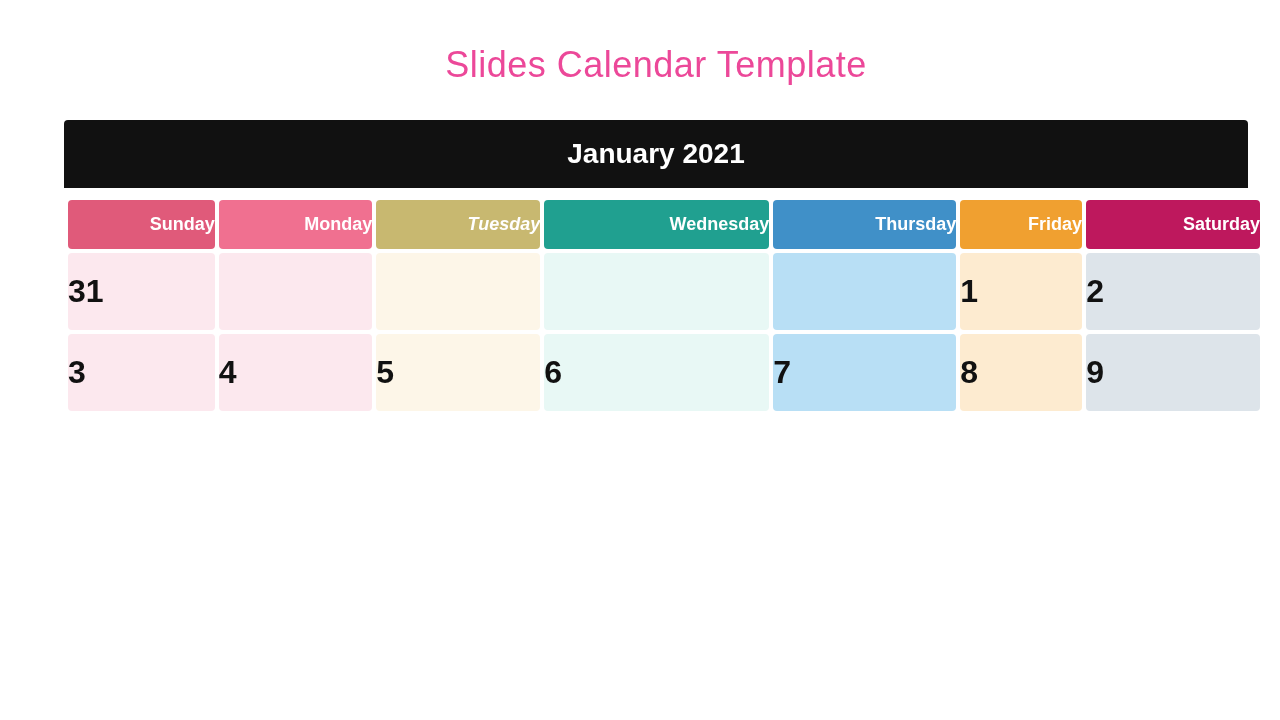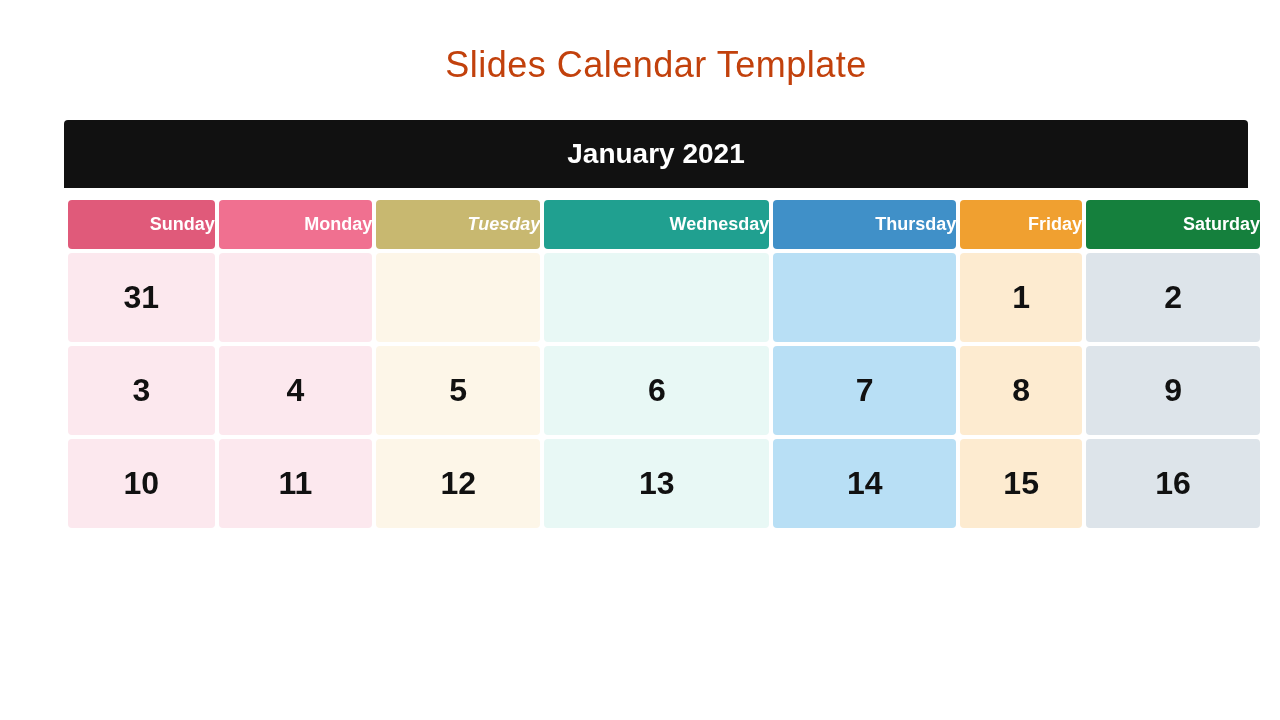--- a/index.html
+++ b/index.html
@@ -10,21 +10,21 @@
       flex-direction: column;
       align-items: center;
       justify-content: flex-start;
       width: 1280px;
       height: 720px;
       overflow: hidden;
     }
     #page-title {
       font-size: 36px;
       font-weight: 400;
-      color: #c2410c;
+      color: #ec4899;
       margin: 28px 0 18px 0;
       letter-spacing: 0.5px;
     }
     #calendar-wrapper {
       width: 1200px;
     }
     #calendar-header {
       background: #111111;
       color: #ffffff;
       text-align: center;
@@ -46,27 +46,26 @@
       text-align: right;
       padding: 14px 0;
       border-radius: 4px;
     }
     .day-header.sunday    { background: #e05a7a; }
     .day-header.monday    { background: #f07090; }
     .day-header.tuesday   { background: #c8b870; font-style: italic; }
     .day-header.wednesday { background: #20a090; }
     .day-header.thursday  { background: #4090c8; }
     .day-header.friday    { background: #f0a030; }
-    .day-header.saturday  { background: #15803d; }
+    .day-header.saturday  { background: #be185d; }
 
     .day-cell {
-      text-align: center;
       font-size: 32px;
       font-weight: 900;
-      padding: 26px 0;
+      padding: 20px 0;
       border-radius: 4px;
       color: #111;
     }
     .day-cell.sunday    { background: #fce8ee; }
     .day-cell.monday    { background: #fce8ee; }
     .day-cell.tuesday   { background: #fdf6e8; }
     .day-cell.wednesday { background: #e8f8f5; }
     .day-cell.thursday  { background: #b8dff5; }
     .day-cell.friday    { background: #fdebd0; }
     .day-cell.saturday  { background: #dde4ea; }
@@ -103,24 +102,15 @@
         </tr>
         <tr>
           <td class="day-cell sunday">3</td>
           <td class="day-cell monday">4</td>
           <td class="day-cell tuesday">5</td>
           <td class="day-cell wednesday">6</td>
           <td class="day-cell thursday">7</td>
           <td class="day-cell friday">8</td>
           <td class="day-cell saturday">9</td>
         </tr>
-        <tr>
-          <td class="day-cell sunday">10</td>
-          <td class="day-cell monday">11</td>
-          <td class="day-cell tuesday">12</td>
-          <td class="day-cell wednesday">13</td>
-          <td class="day-cell thursday">14</td>
-          <td class="day-cell friday">15</td>
-          <td class="day-cell saturday">16</td>
-        </tr>
       </tbody>
   </table>
 </div>
 
 </body></html>

